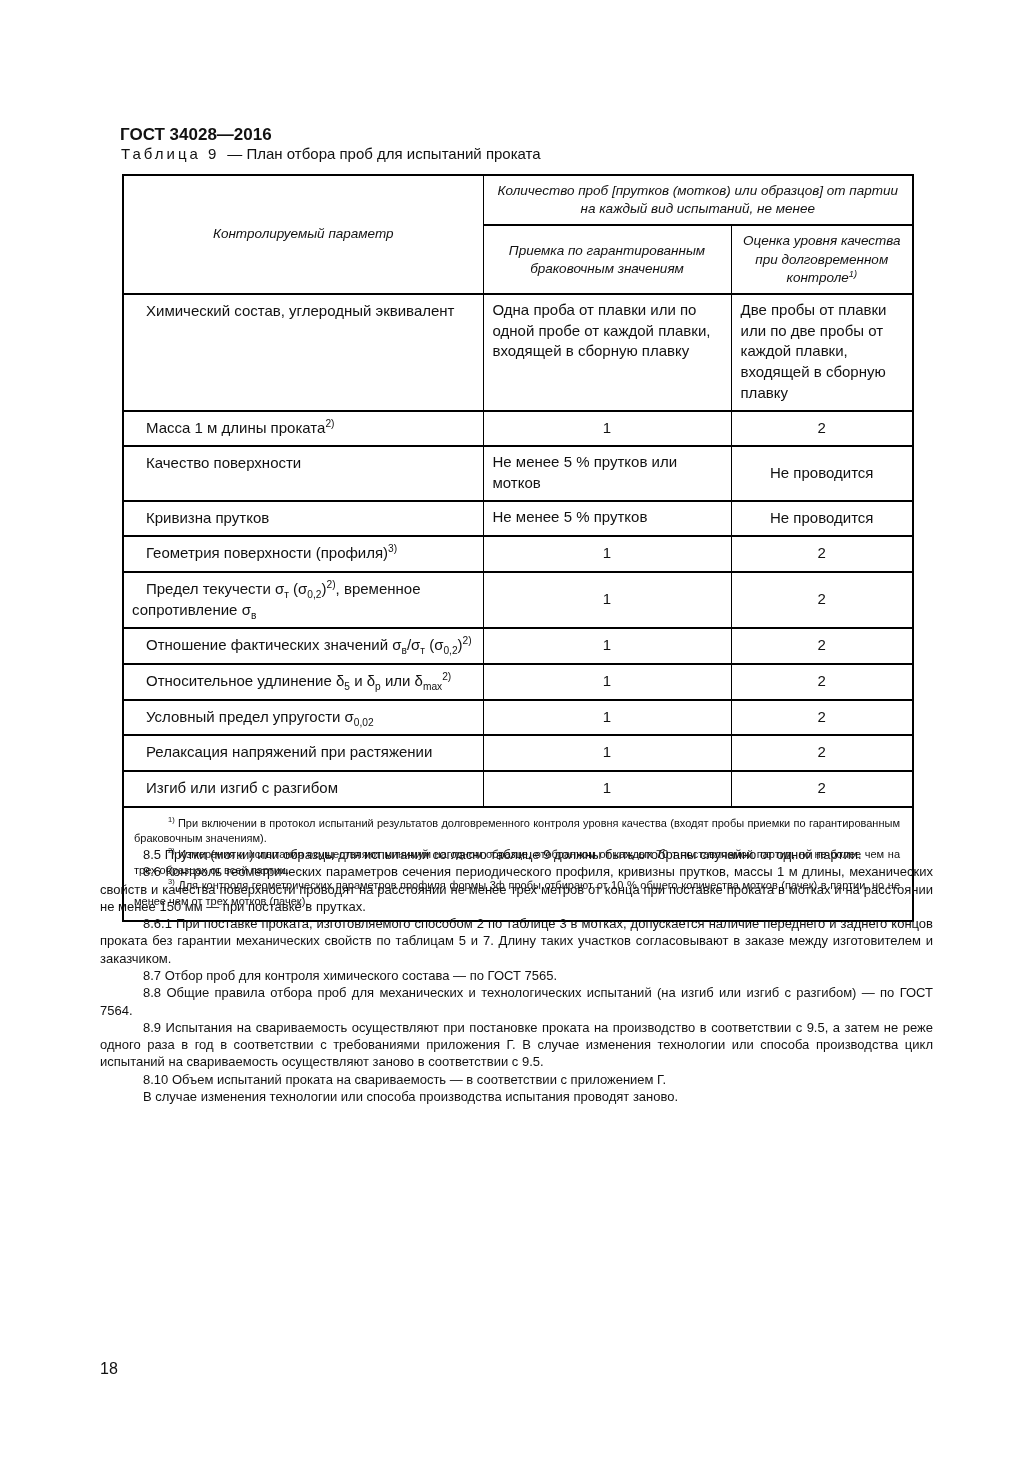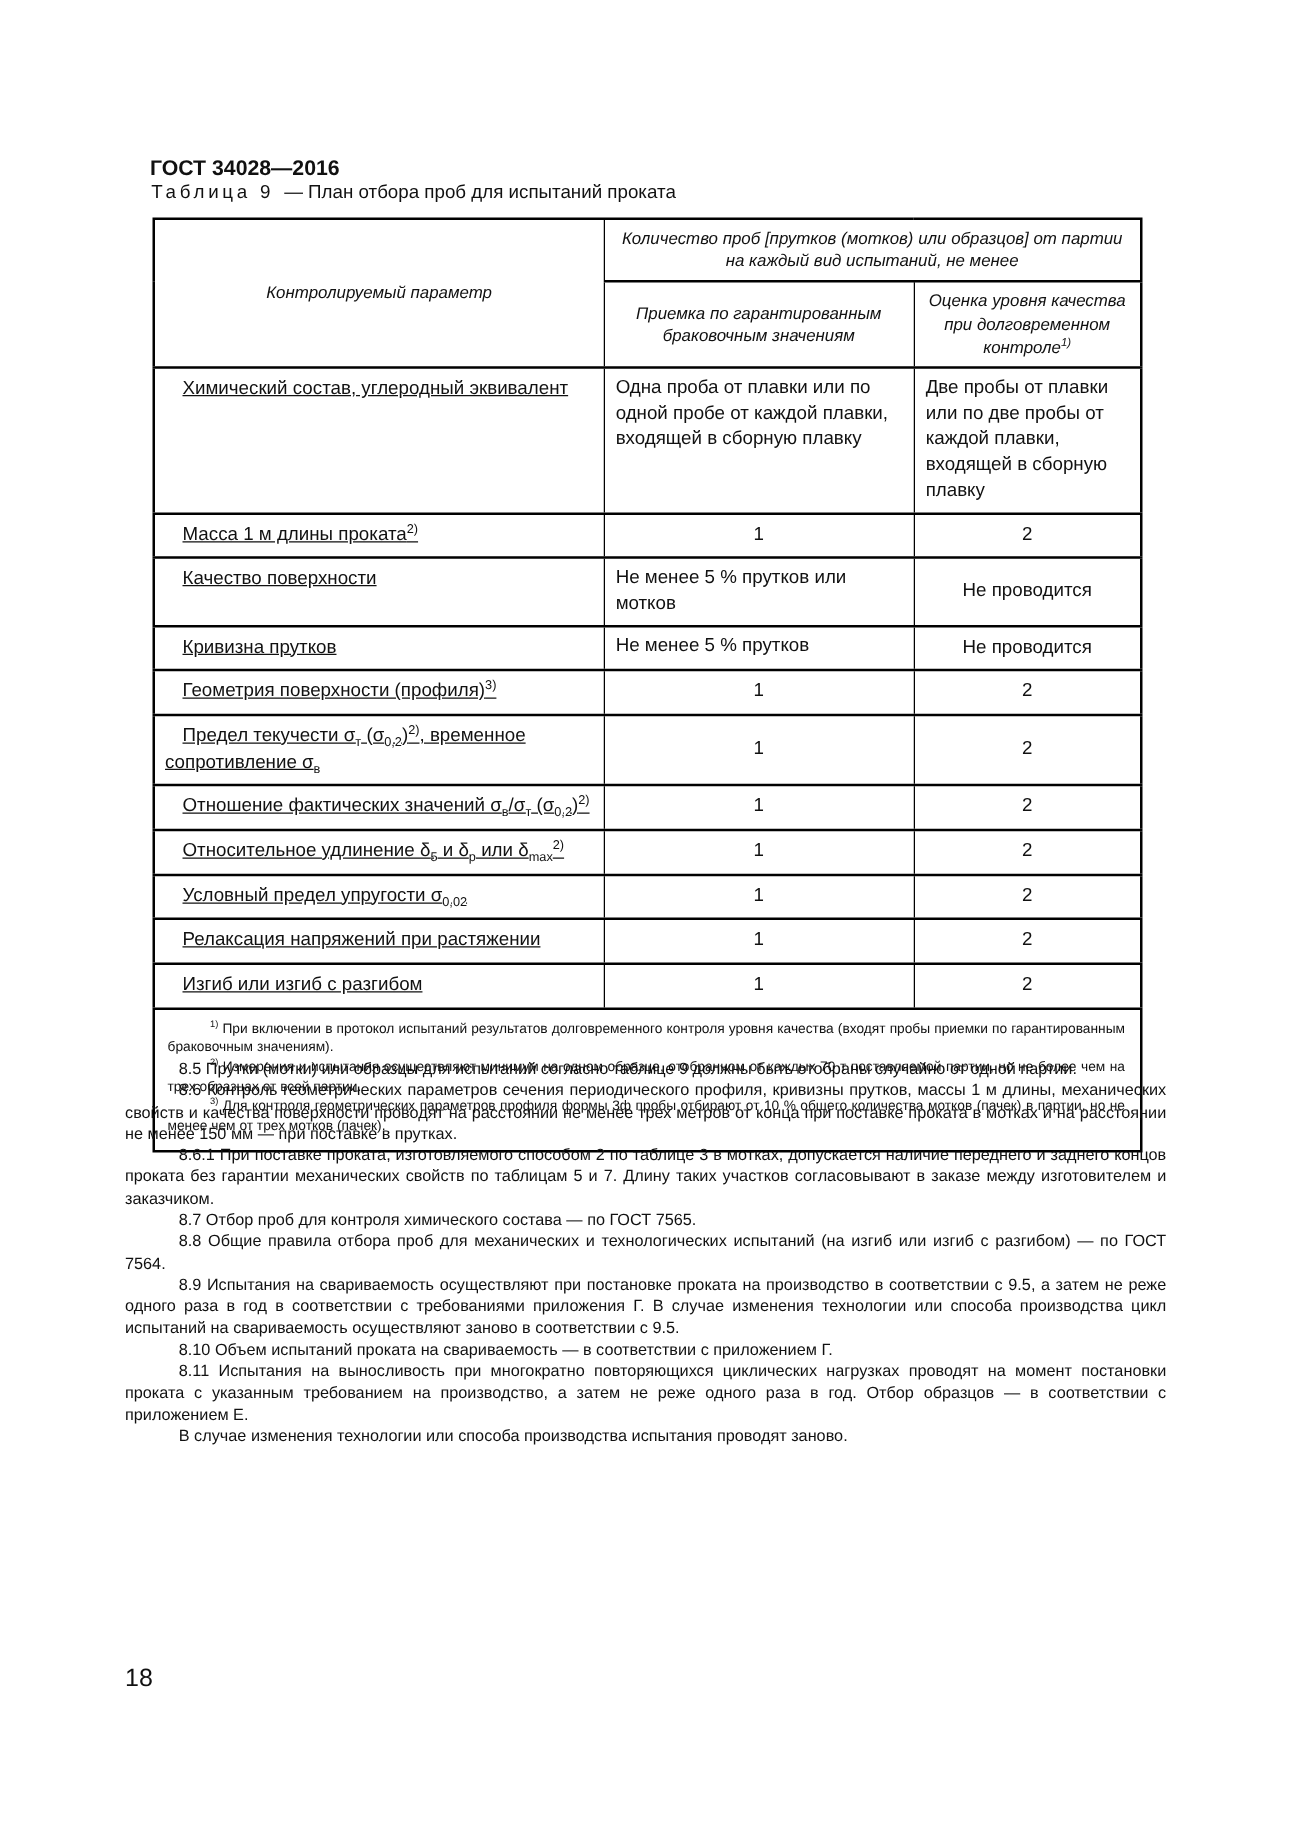--- a/index.html
+++ b/index.html
@@ -40,21 +40,20 @@
     vertical-align: middle;
     padding: 6px 10px;
     font-style: italic;
   }
   table.gost td { font-size: 15px; line-height: 1.38; }
   td.param {
     text-align: left;
     vertical-align: top;
     padding: 6px 8px 7px 8px;
     text-indent: 14px;
-    text-decoration: underline;
   }
   td.val { padding: 5px 9px 6px 9px; }
   td.val.center { text-align: center; vertical-align: middle; }
   td.val.left { text-align: left; vertical-align: top; }
   tfoot td.fnotes {
     padding: 8px 12px 11px 10px;
     vertical-align: top;
   }
   .footnote {
     font-size: 11px;
@@ -71,22 +70,22 @@
     width: 833px;
   }
   .para {
     margin: 0;
     font-size: 13px;
     line-height: 1.33;
     text-align: justify;
     text-indent: 43px;
   }
   .page-number {
-    position: absolute; left: 100px; top: 1332px;
-    font-size: 20px;
+    position: absolute; left: 100px; top: 1360px;
+    font-size: 16px;
   }
 </style>
 </head>
 <body>
 
 <div class="doc-code">ГОСТ 34028—2016</div>
 
 <p class="caption"><span class="caption-label">Таблица 9</span><span>— План отбора проб для испытаний проката</span></p>
 
 <table class="gost">
@@ -176,17 +175,16 @@
 </table>
 
 <div class="paragraphs" id="paragraphs">
     <p class="para">8.5 Прутки (мотки) или образцы для испытаний согласно таблице 9 должны быть отобраны случайно от одной партии.</p>
     <p class="para">8.6 Контроль геометрических параметров сечения периодического профиля, кривизны прутков, массы 1 м длины, механических свойств и качества поверхности проводят на расстоянии не менее трех метров от конца при поставке проката в мотках и на расстоянии не менее 150 мм — при поставке в прутках.</p>
     <p class="para">8.6.1 При поставке проката, изготовляемого способом 2 по таблице 3 в мотках, допускается наличие переднего и заднего концов проката без гарантии механических свойств по таблицам 5 и 7. Длину таких участков согласовывают в заказе между изготовителем и заказчиком.</p>
     <p class="para">8.7 Отбор проб для контроля химического состава — по ГОСТ 7565.</p>
     <p class="para">8.8 Общие правила отбора проб для механических и технологических испытаний (на изгиб или изгиб с разгибом) — по ГОСТ 7564.</p>
     <p class="para">8.9 Испытания на свариваемость осуществляют при постановке проката на производство в соответствии с 9.5, а затем не реже одного раза в год в соответствии с требованиями приложения Г. В случае изменения технологии или способа производства цикл испытаний на свариваемость осуществляют заново в соответствии с 9.5.</p>
     <p class="para">8.10 Объем испытаний проката на свариваемость — в соответствии с приложением Г.</p>
-    <p class="para">8.11 Испытания на выносливость при многократно повторяющихся циклических нагрузках проводят на момент постановки проката с указанным требованием на производство, а затем не реже одного раза в год. Отбор образцов — в соответствии с приложением Е.</p>
     <p class="para">В случае изменения технологии или способа производства испытания проводят заново.</p>
   </div>
 
 <div class="page-number">18</div>
 
 </body></html>

